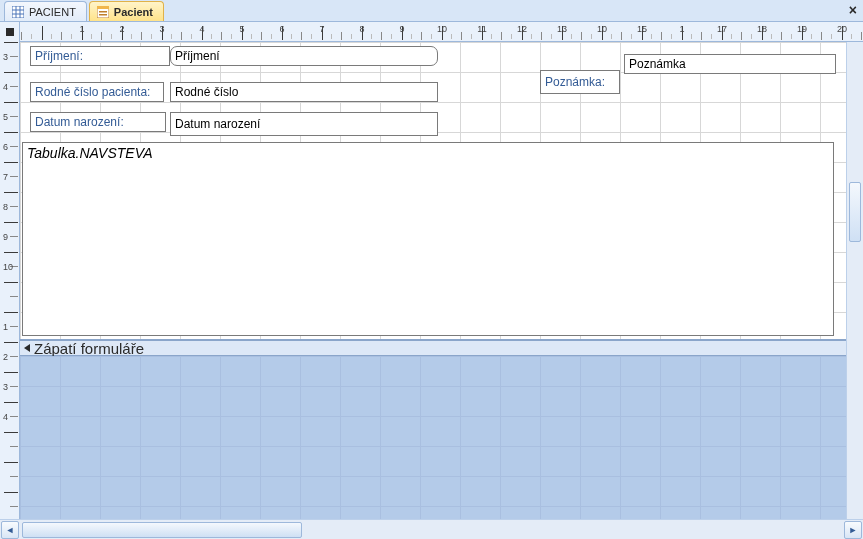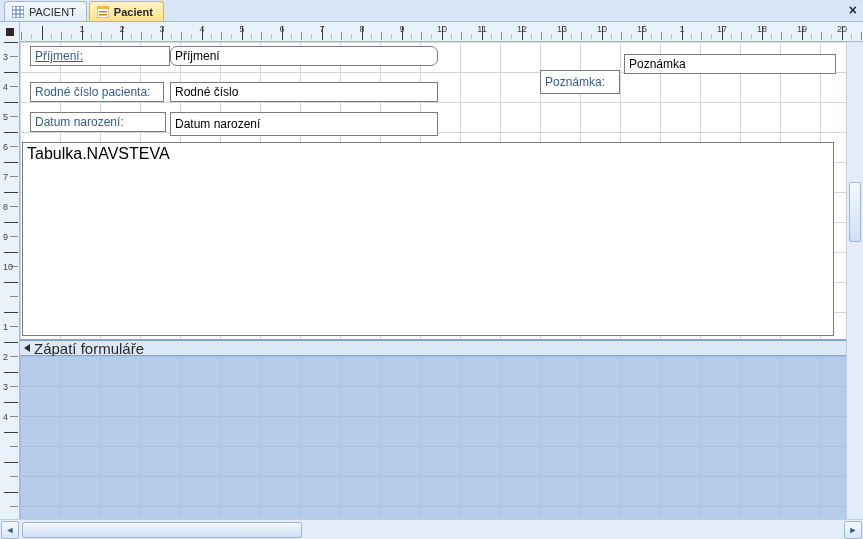--- a/index.html
+++ b/index.html
@@ -152,22 +152,23 @@
     font-size:12px;
     color:#000;
     padding:2px 4px;
     display:flex;
     align-items:center;
     white-space:nowrap;
   }
   .lbl { color:#335b95; }
   .subform {
     background:#fff;
-    font-size:16px;
+    font-size:14px;
     border:1px solid #7a7a7a;
+    font-style:italic;
   }
 
   
   .section-bar {
     position:absolute; left:0; right:0; height:16px;
     background:#dde8f7;
     border-top:1px solid #8aa5ca;
     border-bottom:1px solid #8aa5ca;
     display:flex; align-items:center;
     font-size:15px; color:#2a2a2a;
@@ -302,21 +303,21 @@
         <span class="vnum" style="top: 345px;">3</span>
         <span class="vnum" style="top: 375px;">4</span>
       </div>
   </div>
 
   <div class="canvas-wrap">
     <div class="design-scroll">
 
       <div class="detail-grid">
 
-        <div class="ctrl lbl" style="left:10px; top:4px;  width:140px; height:20px;text-decoration:underline;">
+        <div class="ctrl lbl" style="left:10px; top:4px;  width:140px; height:20px;">
             <span>Příjmení:</span>
           </div>
         <div class="ctrl" style="left:150px; top:4px; width:268px; height:20px;border-radius:7px;">
             <span>Příjmení</span>
           </div>
 
         <div class="ctrl lbl" style="left:10px; top:40px; width:134px; height:20px;">
             <span>Rodné číslo pacienta:</span>
           </div>
         <div class="ctrl lbl" style="left:10px; top:70px; width:136px; height:20px;">

